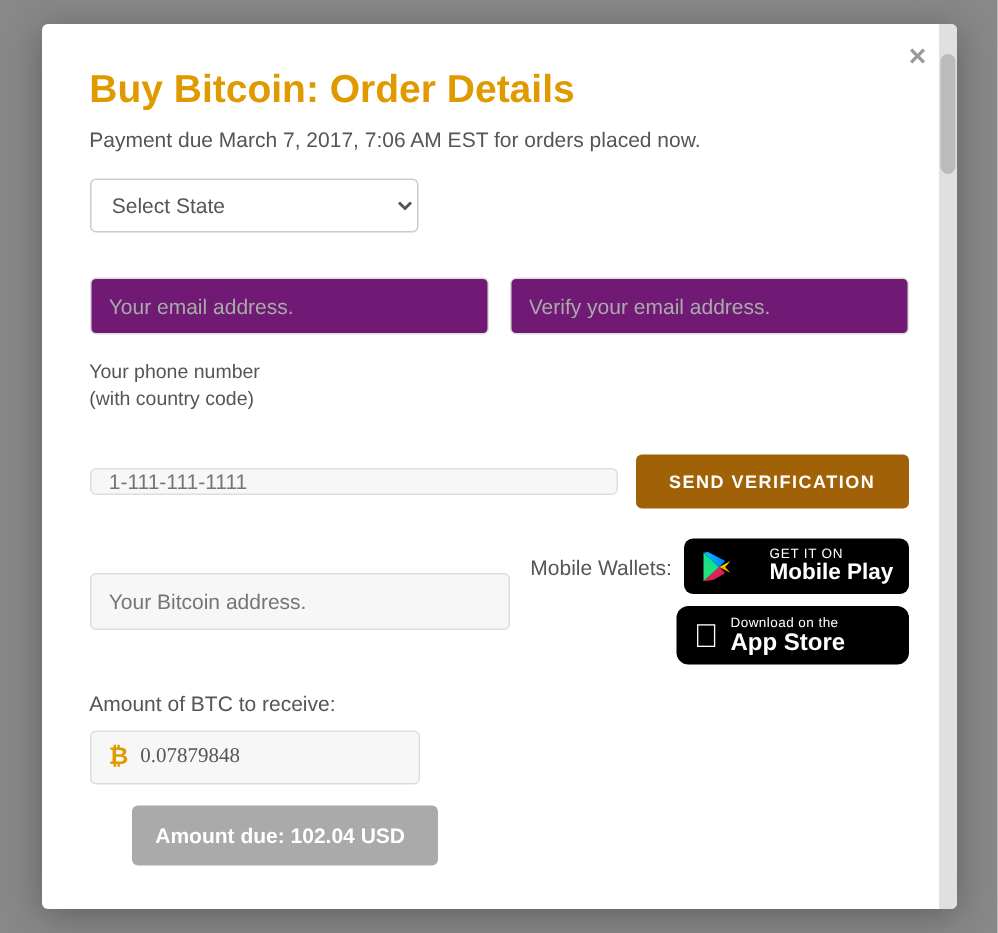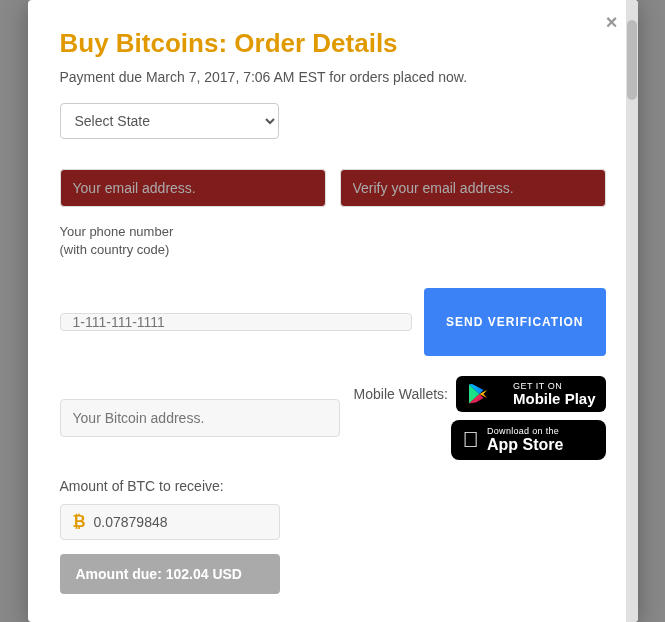--- a/index.html
+++ b/index.html
@@ -86,21 +86,21 @@
       gap: 14px;
       margin-bottom: 16px;
     }
     .input-field {
       flex: 1;
       padding: 10px 12px;
       border: 1px solid #ddd;
       border-radius: 4px;
       font-size: 14px;
       color: #aaa;
-      background: #7f1d1d;
+      background: #701a75;
     }
     .input-field::placeholder { color: #aaa; }
     .phone-label {
       font-size: 13px;
       color: #555;
       margin-bottom: 28px;
       line-height: 1.4;
     }
     .phone-row {
       display: flex;
@@ -111,25 +111,25 @@
     .phone-input {
       flex: 1;
       padding: 0 12px;
       border: 1px solid #ddd;
       border-radius: 4px;
       font-size: 14px;
       color: #555;
       background: #f7f7f7;
     }
     .send-btn {
-      background: #3b82f6;
+      background: #a16207;
       color: #fff;
       border: none;
       border-radius: 4px;
-      padding: 27px 22px;
+      padding: 11px 22px;
       font-size: 12px;
       font-weight: bold;
       letter-spacing: 1px;
       cursor: pointer;
       white-space: nowrap;
     }
     .bitcoin-wallets-row {
       display: flex;
       gap: 14px;
       align-items: center;
@@ -235,53 +235,55 @@
       gap: 8px;
     }
     .btc-icon {
       color: #e09a00;
       font-size: 16px;
       font-weight: bold;
     }
     .amount-value {
       font-size: 14px;
       color: #555;
+      font-family: Liberation Serif, serif;
     }
     .amount-due-btn {
       background: #aaa;
       color: #fff;
       border: none;
       border-radius: 4px;
       padding: 12px 16px;
       font-size: 14px;
       font-weight: bold;
       cursor: default;
-      width: 220px;
+      width: 204px;
       text-align: left;
+      margin-left: 28px;
     }
     .section-divider {
       margin-bottom: 14px;
     }
   </style>
 </head>
 <body>
 
 <div class="overlay">
   <div class="modal">
 
     
     <div class="scrollbar">
       <div class="scrollbar-thumb"></div>
     </div>
 
     
     <button class="close-btn">×</button>
 
     
-    <div class="modal-title">Buy Bitcoins: Order Details</div>
+    <div class="modal-title">Buy Bitcoin: Order Details</div>
 
     
     <div class="payment-due">Payment due March 7, 2017, 7:06 AM EST for orders placed now.</div>
 
     
     <div class="section-divider">
       <select class="select-state">
         <option value="">Select State</option>
         <option>Alabama</option>
         <option>Alaska</option>

